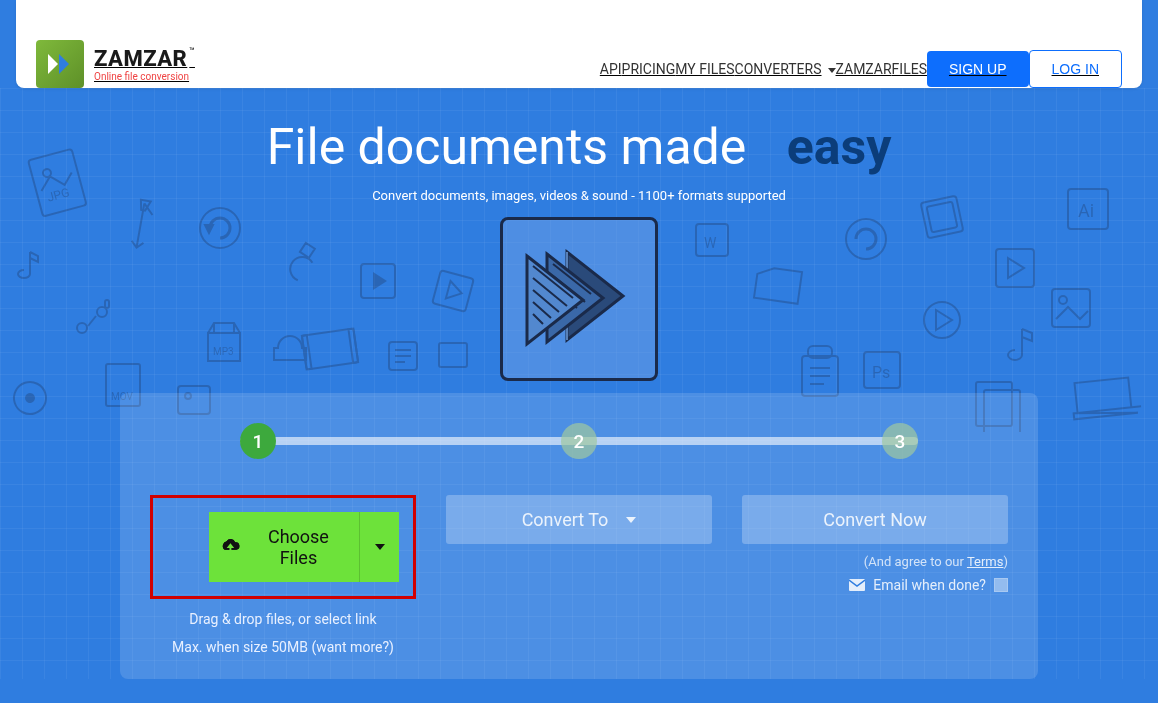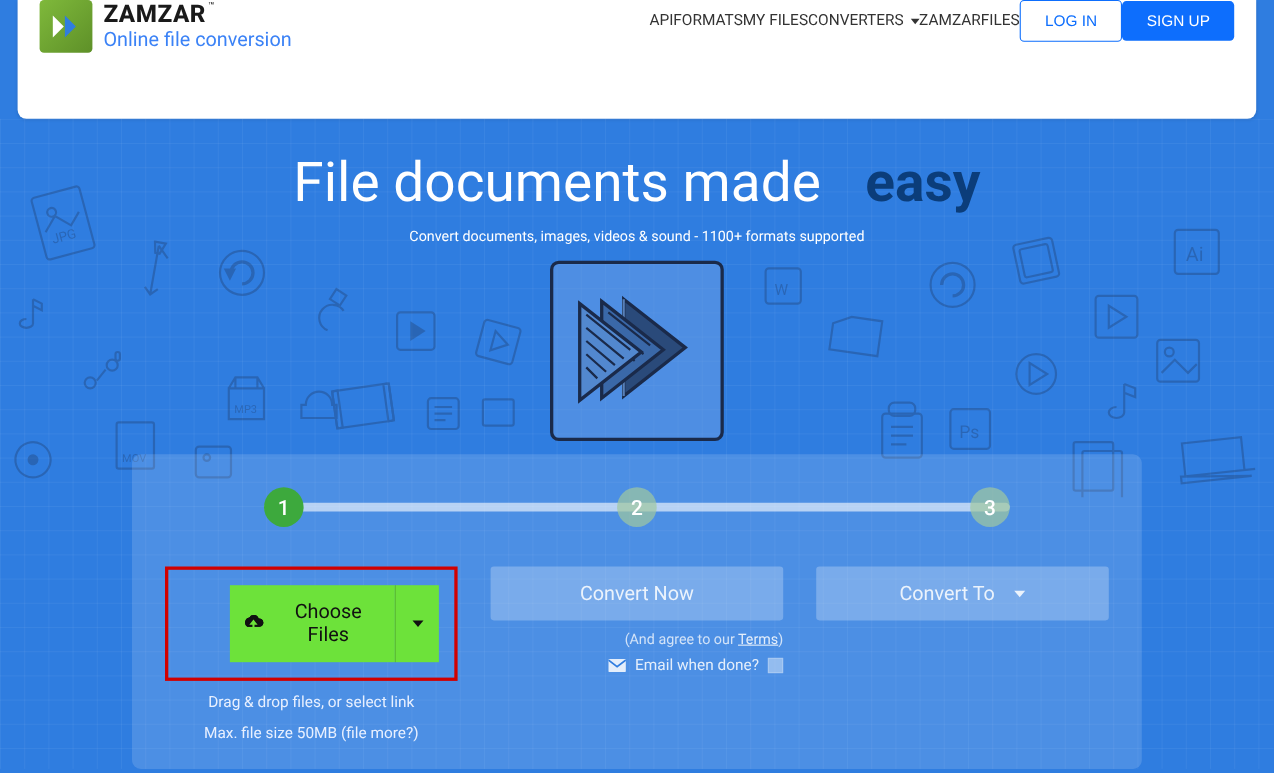--- a/index.html
+++ b/index.html
@@ -1,38 +1,39 @@
 <!DOCTYPE html>
 <html><head>
   <meta charset="utf-8">
   <style>
     * { margin: 0; padding: 0; box-sizing: border-box; }
     body { font-family: -apple-system, BlinkMacSystemFont, "Segoe UI", Roboto, Arial, sans-serif; background: #2f7de0; width: 1158px; height: 703px; overflow: hidden; }
     
     .header {
       background: #fff;
-      height: 108px;
+      height: 88px;
       margin: 0 16px;
       border-radius: 0 0 8px 8px;
       display: flex;
-      align-items: flex-start;
+      align-items: flex-end;
       justify-content: space-between;
       padding: 0 20px;
       box-shadow: 0 1px 3px rgba(0,0,0,0.1);
+      text-decoration: underline;
     }
     .logo-section { display: flex; align-items: center; gap: 10px; }
     .logo-icon {
       width: 48px; height: 48px;
       background: linear-gradient(135deg, #7fb93b, #5e9028);
       border-radius: 4px;
       display: flex; align-items: center; justify-content: center;
     }
     .logo-text { display: flex; flex-direction: column; }
     .logo-title { font-size: 22px; font-weight: 800; color: #1a1a1a; letter-spacing: 0.5px; }
-    .logo-subtitle { font-size: 18px; color: #3b82f6; }
+    .logo-subtitle { font-size: 10px; color: #ef4444; }
     .logo-tm { font-size: 9px; vertical-align: top; margin-left: 2px; }
     
     .nav { display: flex; align-items: center; }
     .nav-link { color: #333; font-size: 14px; text-decoration: none; cursor: pointer; }
     .caret-nav { display:inline-block; width:0; height:0; border-left:4px solid transparent; border-right:4px solid transparent; border-top:5px solid #333; margin-left:6px; vertical-align: middle;}
     .btn { padding: 10px 22px; border-radius: 4px; font-size: 14px; cursor: pointer; border: none; }
     .btn-login { background: #fff; border: 1px solid #0d6efd; color: #0d6efd; }
     .btn-signup { background: #0d6efd; color: #fff; }
     
     .hero {
@@ -102,27 +103,27 @@
     </div>
     <div class="logo-text">
       <div>
         <span class="logo-title">ZAMZAR</span><span class="logo-tm">™</span>
       </div>
       <span class="logo-subtitle">Online file conversion</span>
     </div>
   </div>
   <div class="nav">
     <a class="nav-link">API</a>
-    <a class="nav-link">FORMATS</a>
+    <a class="nav-link">PRICING</a>
     <a class="nav-link">MY FILES</a>
     <a class="nav-link"><span>CONVERTERS</span><span class="caret-nav"></span></a>
     <a class="nav-link">ZAMZAR</a>
     <a class="nav-link">FILES</a>
+    <button class="btn btn-signup">SIGN UP</button>
     <button class="btn btn-login">LOG IN</button>
-    <button class="btn btn-signup">SIGN UP</button>
   </div>
 </div>
 
 <div class="hero">
   <div class="bg-icons">
     <svg class="bg-ico" style="left:30px;top:60px;width:60px;height:70px;transform:rotate(-15deg)">
         <rect x="5" y="5" width="45" height="58" rx="3"></rect>
         <text x="14" y="50" font-size="12" fill="#1a2a4a" stroke="none">JPG</text>
         <circle cx="20" cy="22" r="4"></circle>
         <path d="M10 38 L22 26 L34 38 L44 28"></path>
@@ -284,42 +285,42 @@
             <span>Choose Files</span>
           </div>
           <div class="choose-dd">
             <span class="choose-caret"></span>
           </div>
         </div>
         <div class="hint">
           <span>Drag &amp; drop files, or </span><a>select link</a>
         </div>
         <div class="hint">
-          <span>Max. file size 50MB (</span><a>file more?</a><span>)</span>
+          <span>Max. when size 50MB (</span><a>want more?</a><span>)</span>
+        </div>
+      </div>
+
+      <div class="step-col">
+        <div class="ghost-btn">
+          <span>Convert To</span>
+          <span class="gcaret"></span>
         </div>
       </div>
 
       <div class="step-col" style="align-items:stretch;">
         <div class="ghost-btn">
           <span>Convert Now</span>
         </div>
         <div class="agree">
           <span>(And agree to our </span><a>Terms</a><span>)</span>
         </div>
         <div class="email-row">
           <svg class="envicon-sm" width="16" height="12" viewBox="0 0 16 12">
               <rect x="0" y="0" width="16" height="12" rx="1" fill="rgba(255,255,255,0.85)"></rect>
               <path d="M0 1 L8 7 L16 1" stroke="#2f7de0" stroke-width="1.5" fill="none"></path>
             </svg>
           <span>Email when done?</span>
           <span class="chk"></span>
         </div>
       </div>
-
-      <div class="step-col">
-        <div class="ghost-btn">
-          <span>Convert To</span>
-          <span class="gcaret"></span>
-        </div>
-      </div>
     </div>
   </div>
 </div>
 
 </body></html>

